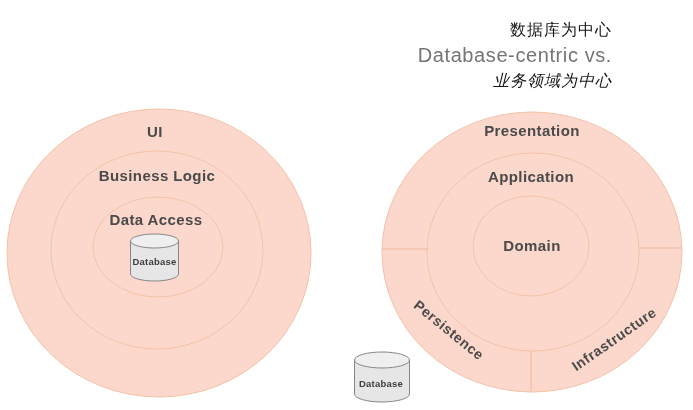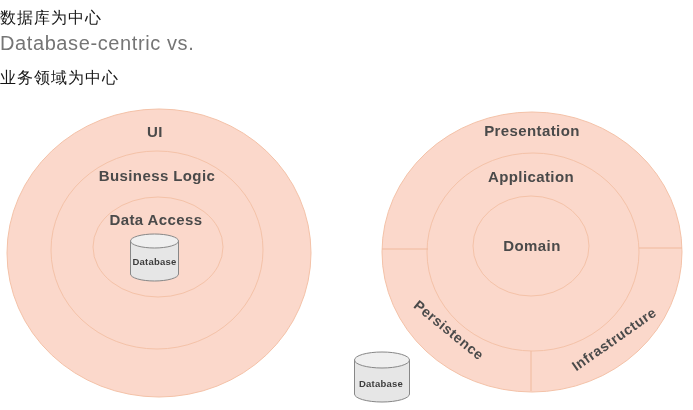--- a/index.html
+++ b/index.html
@@ -11,34 +11,34 @@
   .stage {
     position: relative;
     width: 693px;
     height: 410px;
     overflow: hidden;
     background: #ffffff;
   }
   .titles {
     position: absolute;
     left: 0;
-    top: 4px;
+    top: 16px;
     width: 612px;
-    text-align: left;
+    text-align: right;
     z-index: 2;
   }
   .cjk {
     font-size: 16px;
     line-height: 21px;
     color: #151515;
     font-weight: 400;
     letter-spacing: 1px;
   }
   .cjk.top { margin-top: 3px; }
-  .cjk.bottom { margin-top: 10px; }
+  .cjk.bottom { margin-top: 1px; font-style: italic; }
   .title {
     font-size: 20px;
     line-height: 28px;
     font-weight: 300;
     color: #757575;
     letter-spacing: 0.6px;
     margin-top: 1px;
   }
   svg.diagram {
     position: absolute;

